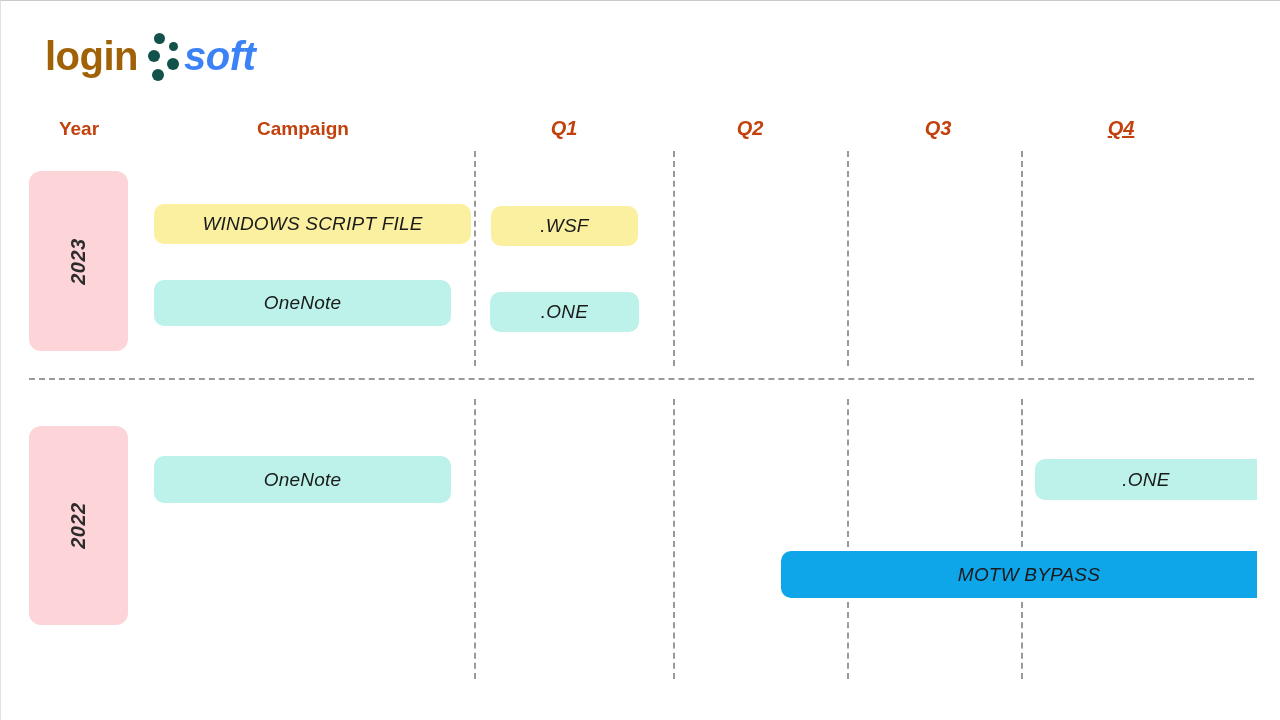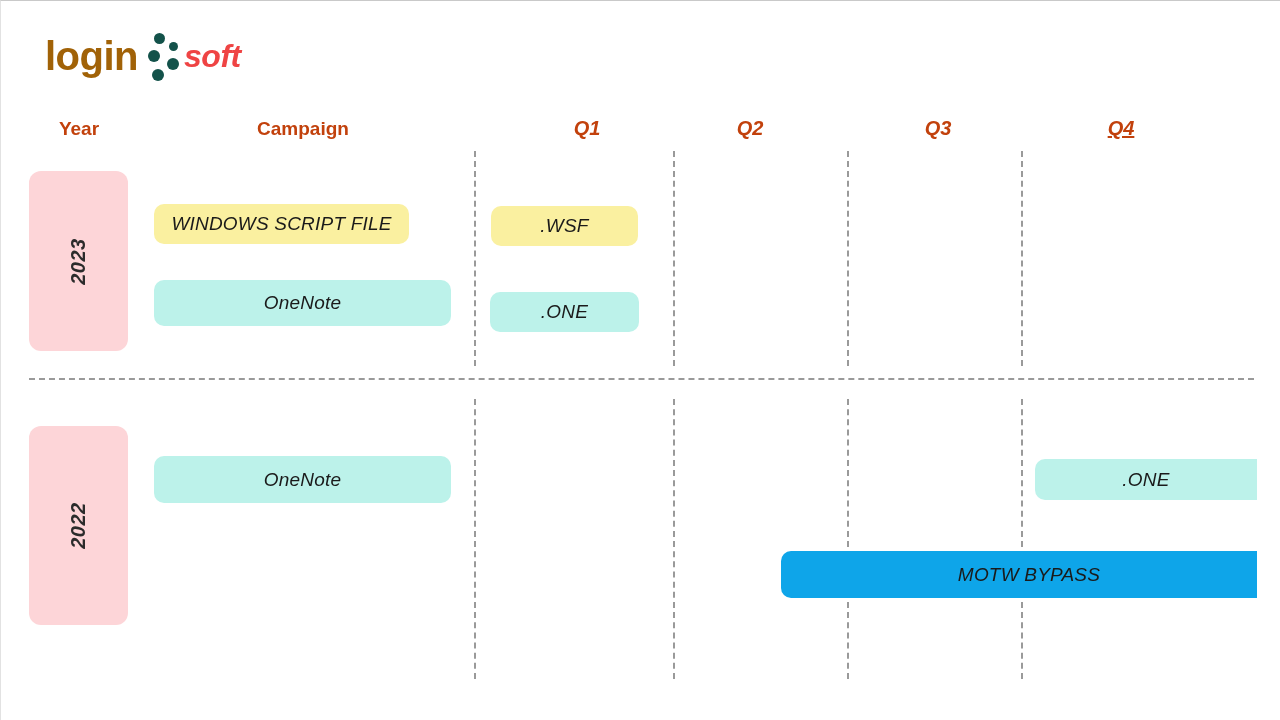--- a/index.html
+++ b/index.html
@@ -19,22 +19,22 @@
 
   
   .logo { position: absolute; left: 44px; top: 24px; height: 62px; display: flex; align-items: center; }
   .logo-word {
     font-size: 40px; font-weight: 700; letter-spacing: -0.5px;
     color: #a16207; line-height: 1;
   }
   .logo-dots { width: 42px; height: 50px; position: relative; margin: 0 2px; }
   .logo-dot { position: absolute; border-radius: 50%; background: #13524a; }
   .logo-word2 {
-    font-size: 32px; font-weight: 700; font-style: italic; letter-spacing: -0.5px;
-    color: #ef4444; line-height: 1;
+    font-size: 40px; font-weight: 700; font-style: italic; letter-spacing: -0.5px;
+    color: #3b82f6; line-height: 1;
   }
 
   
   .col-head {
     position: absolute; text-align: right;
     font-size: 19px; font-weight: 700; color: #c2410c;
     white-space: nowrap; transform: translateX(-50%);
   }
   .col-head.q { font-style: italic; font-size: 20px; }
 
@@ -77,42 +77,42 @@
       <span class="logo-dot" style="left:29px; top:11px; width:9px;  height:9px;"></span>
       <span class="logo-dot" style="left:8px;  top:19px; width:12px; height:12px;"></span>
       <span class="logo-dot" style="left:27px; top:27px; width:12px; height:12px;"></span>
       <span class="logo-dot" style="left:12px; top:38px; width:12px; height:12px;"></span>
     </span>
     <span class="logo-word2">soft</span>
   </div>
 
   <div class="col-head" style="left:78px;  top:117px;">Year</div>
   <div class="col-head" style="left:302px; top:117px;">Campaign</div>
-  <div class="col-head q" style="left:563px;  top:116px;margin-left:23px;">Q1</div>
+  <div class="col-head q" style="left:563px;  top:116px;">Q1</div>
   <div class="col-head q" style="left:749px;  top:116px;">Q2</div>
   <div class="col-head q" style="left:937px;  top:116px;">Q3</div>
   <div class="col-head q" style="left:1120px; top:116px;text-decoration:underline;">Q4</div>
 
   <div class="vline" style="left:473px;  top:150px; height:215px;"></div>
   <div class="vline" style="left:672px;  top:150px; height:215px;"></div>
   <div class="vline" style="left:846px;  top:150px; height:215px;"></div>
   <div class="vline" style="left:1020px; top:150px; height:215px;"></div>
 
   <div class="vline" style="left:473px;  top:398px; height:280px;"></div>
   <div class="vline" style="left:672px;  top:398px; height:280px;"></div>
   <div class="vline" style="left:846px;  top:398px; height:280px;"></div>
   <div class="vline" style="left:1020px; top:398px; height:280px;"></div>
 
   <div class="hline" style="left:28px; top:377px; width:1225px;"></div>
 
   <div class="year-block" style="left:28px; top:170px; width:99px; height:180px;">
     <span class="year-label">2023</span>
   </div>
 
-  <div class="pill" style="left:153px; top:203px; width:255px; height:40px; background:#faf0a0;">
+  <div class="pill" style="left:153px; top:203px; width:317px; height:40px; background:#faf0a0;">
     <span>WINDOWS SCRIPT FILE</span>
   </div>
   <div class="pill" style="left:490px; top:205px; width:147px; height:40px; background:#faf0a0;">
     <span>.WSF</span>
   </div>
 
   <div class="pill" style="left:153px; top:279px; width:297px; height:46px; background:#bcf2ea;">
     <span>OneNote</span>
   </div>
   <div class="pill" style="left:489px; top:291px; width:149px; height:40px; background:#bcf2ea;">

